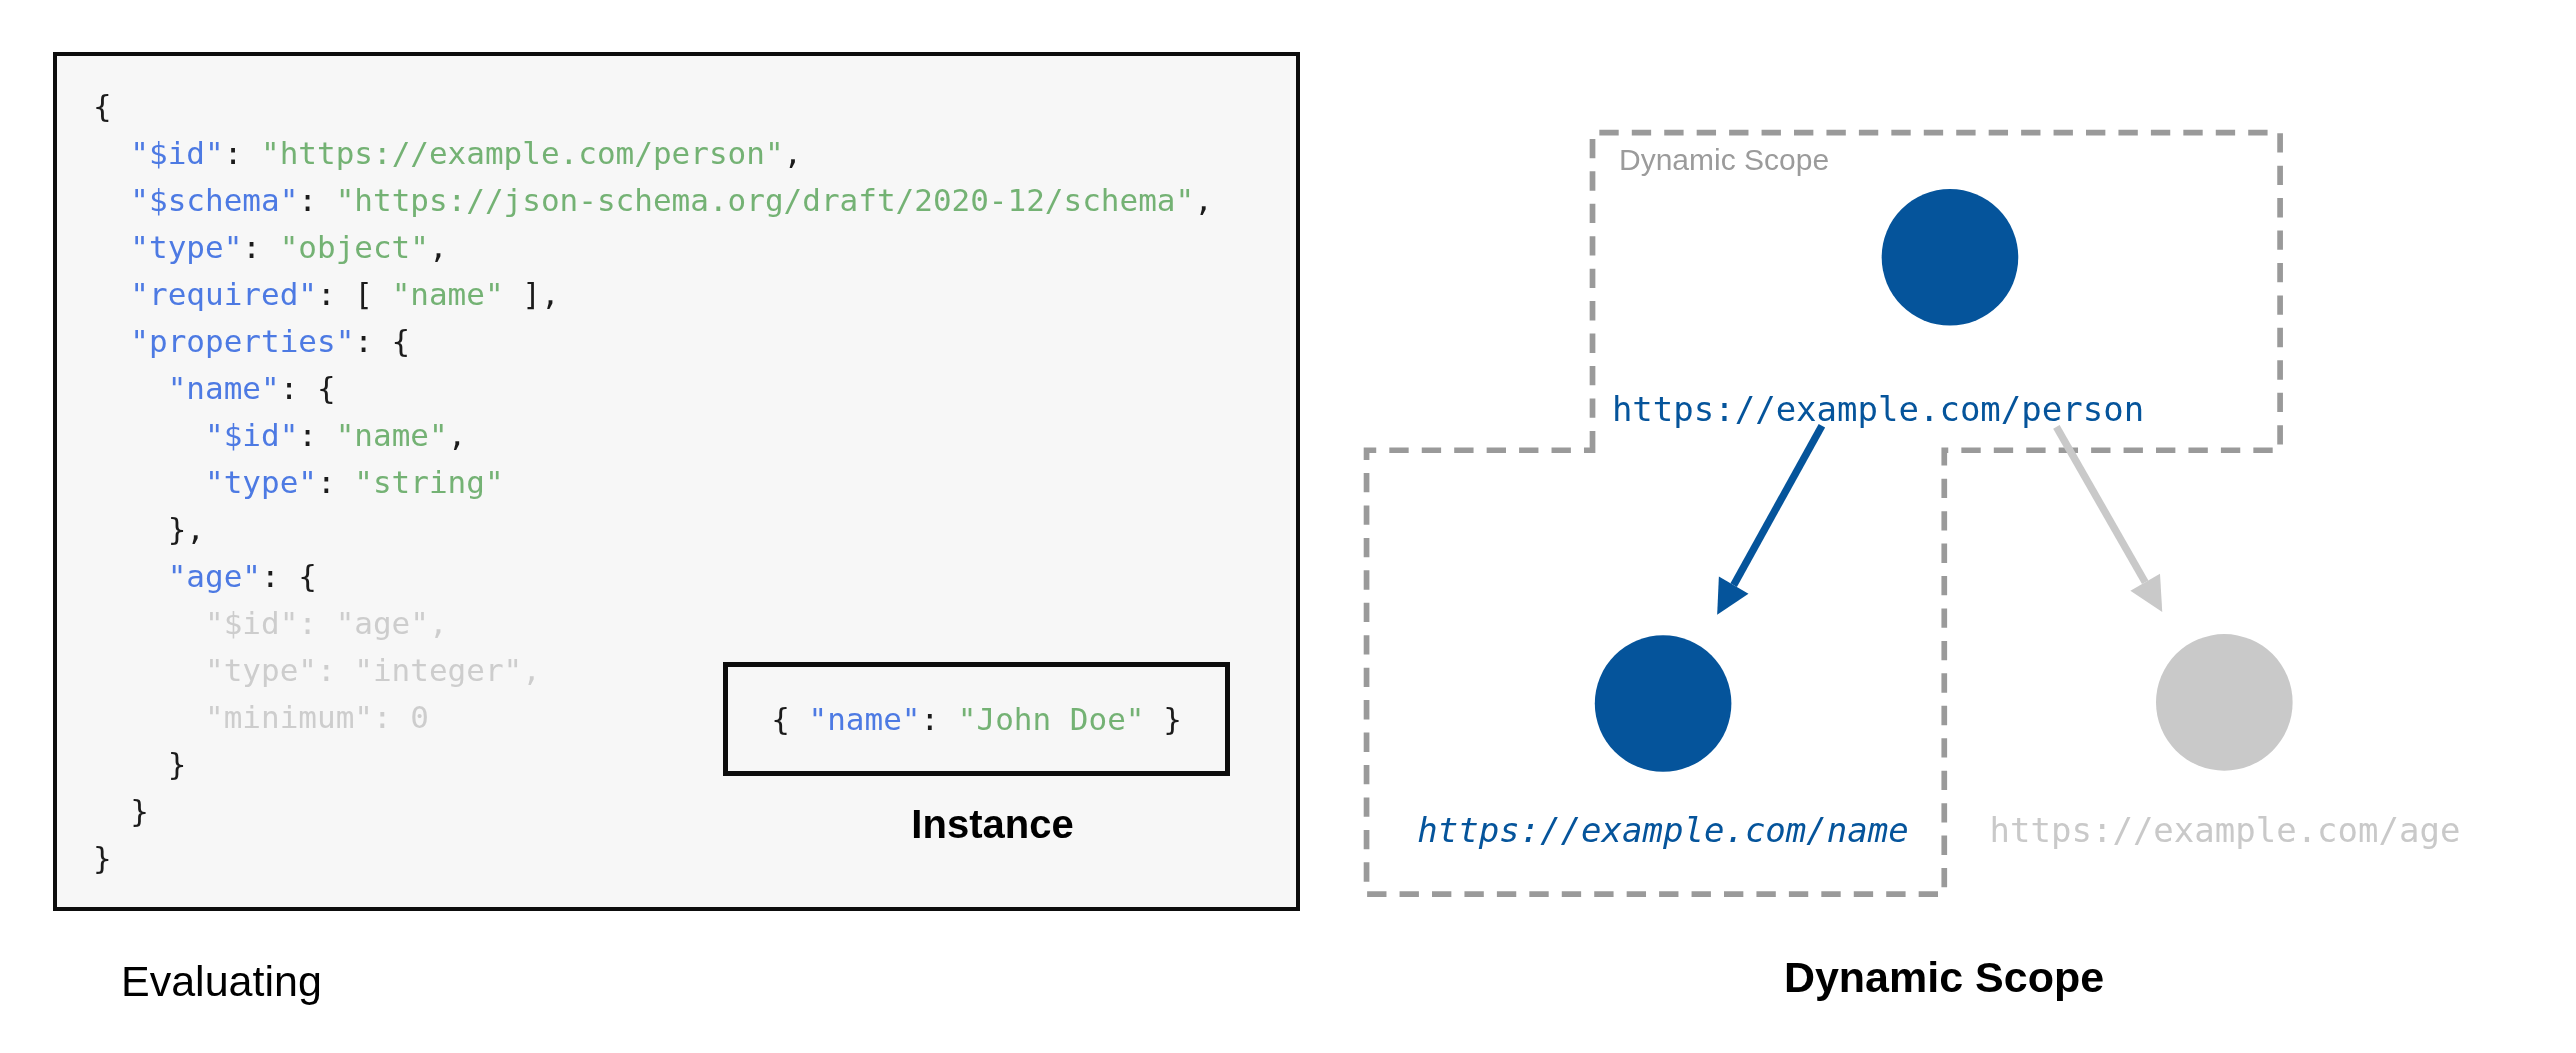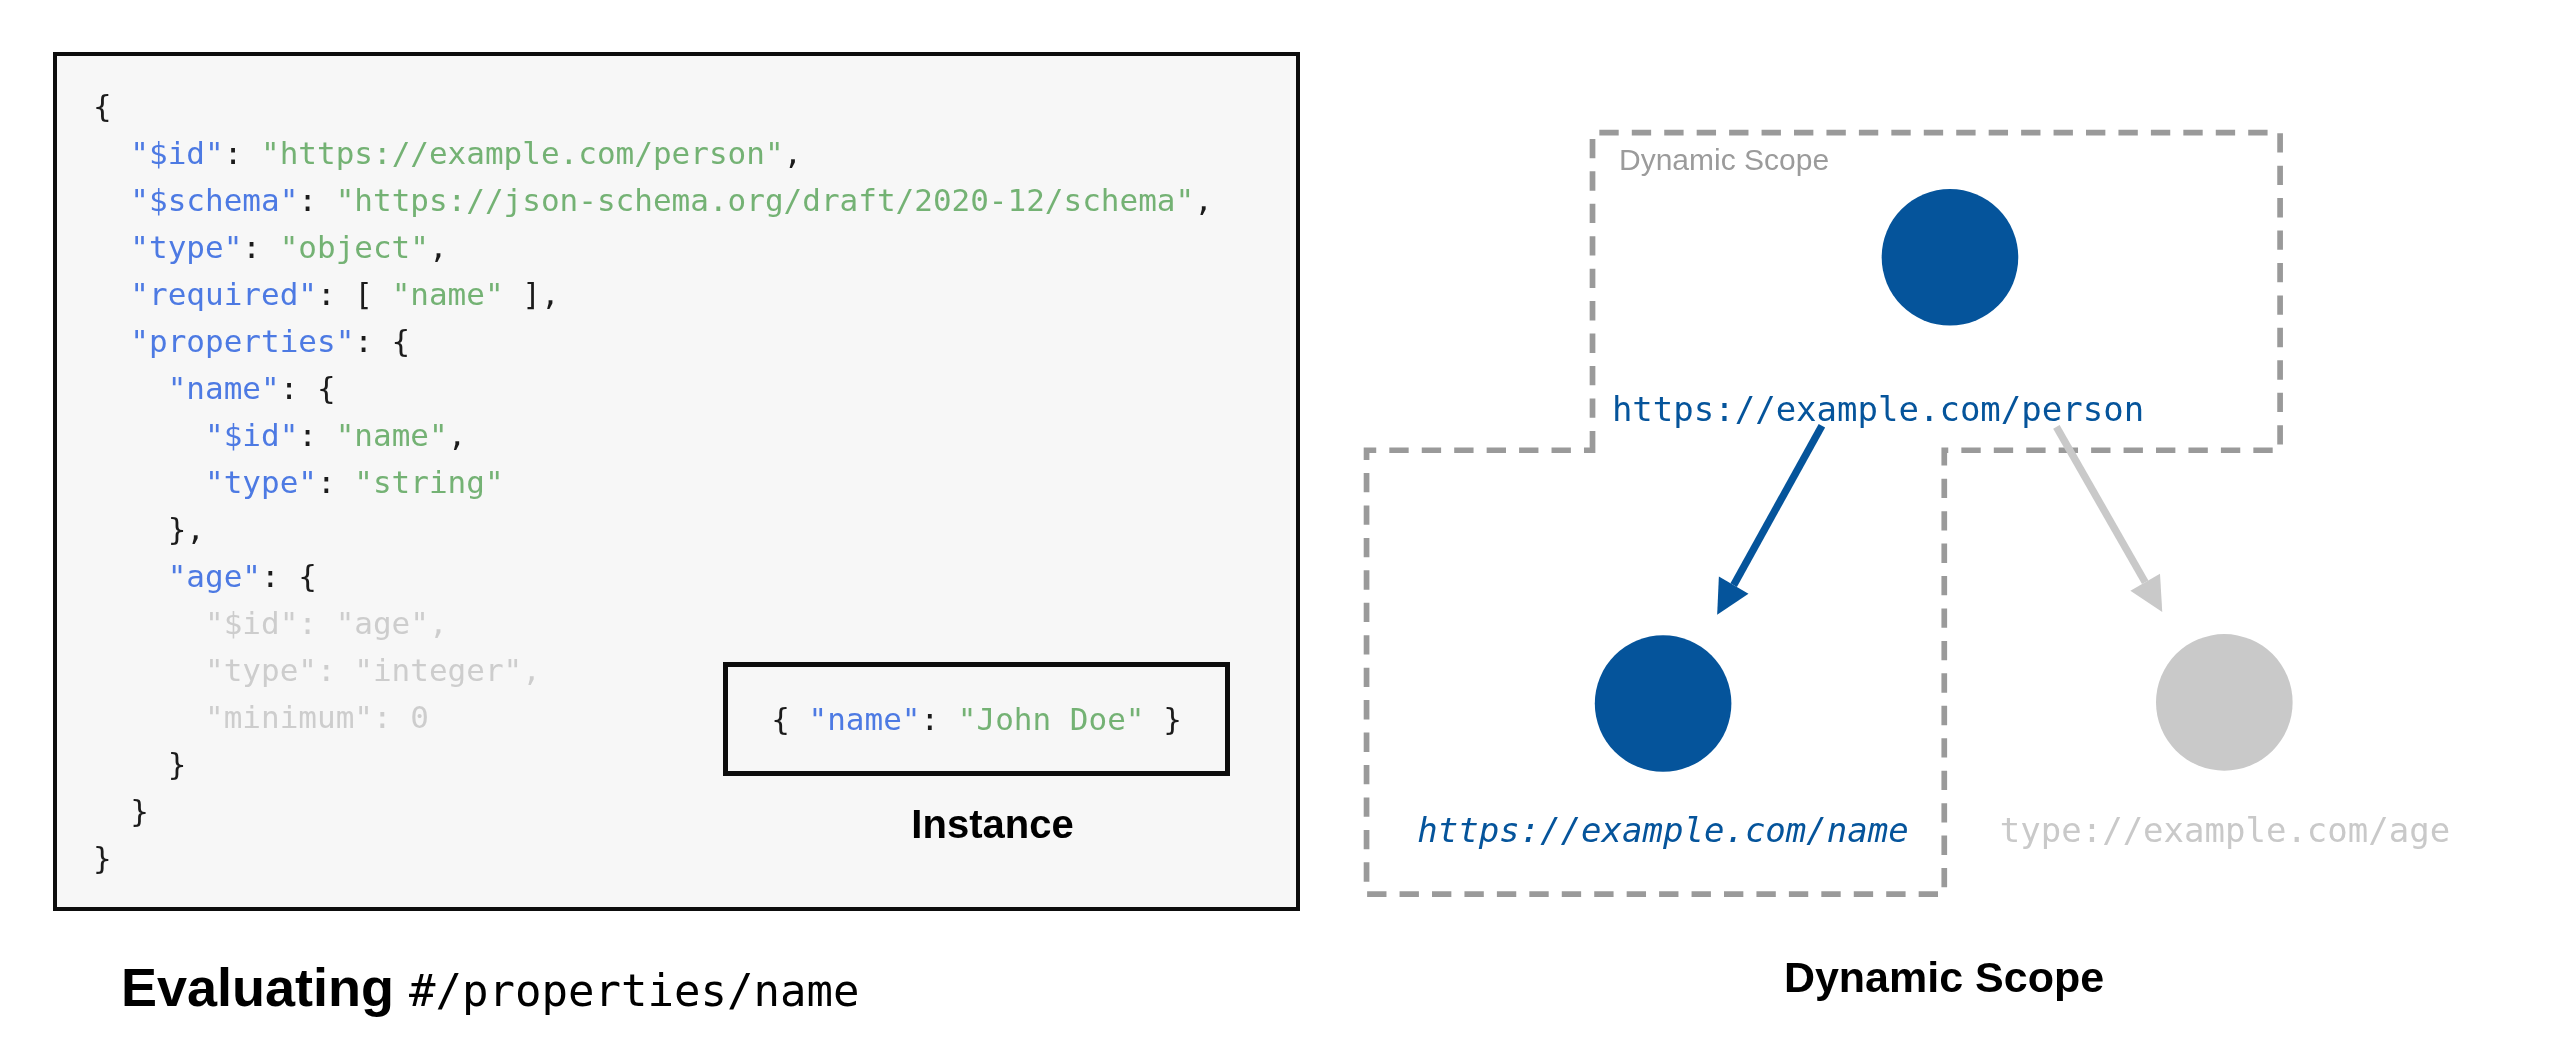--- a/index.html
+++ b/index.html
@@ -30,21 +30,21 @@
     display:flex;align-items:center;justify-content:center;
   }
   .instance-code{font-size:31px;white-space:pre;}
   .instance-label{
     left:739px;top:802px;width:507px;text-align:center;
     font-size:40px;font-weight:bold;color:#000;line-height:1.1;
   }
   .left-caption{
     left:121px;top:960px;display:flex;align-items:baseline;gap:15px;color:#000;
   }
-  .left-caption .cap-bold{font-size:54px;font-weight:bold;line-height:1;}
+  .left-caption .cap-bold{font-size:43px;font-weight:normal;line-height:1;}
   .left-caption .cap-mono{font-size:44px;line-height:1;}
 
   
   .diagram-svg{left:0;top:0;width:2576px;height:1053px;pointer-events:none;}
   .scope-outline{
     fill:none;stroke:var(--dash-gray);stroke-width:10;stroke-dasharray:34 23;
   }
   .node-blue{fill:var(--navy);}
   .node-gray{fill:var(--light-gray);}
   .arrow-blue{stroke:var(--navy);stroke-width:13;}
@@ -75,21 +75,20 @@
 </div>
 
 <div class="abs instance-box">
   <div class="mono instance-code" id="instance-code"><span class="tk-p">{ </span><span class="tk-k">"name"</span><span class="tk-p">: </span><span class="tk-s">"John Doe"</span><span class="tk-p"> }</span></div>
 </div>
 
 <div class="abs instance-label">Instance</div>
 
 <div class="abs left-caption">
   <span class="cap-bold">Evaluating</span>
-  <span class="cap-mono mono">#/properties/name</span>
 </div>
 
 <svg class="abs diagram-svg" viewBox="0 0 4524 1850">
 
   <path class="scope-outline" d="M2797 791 L2797 233 L4005 233 L4005 791 L3415 791 L3415 1571 L2400 1571 L2400 791 Z"></path>
 
   <line class="arrow-blue" x1="3200" y1="748" x2="3045" y2="1028"></line>
   <polygon class="arrowhead-blue" points="3016,1080 3071,1043 3019,1013"></polygon>
 
   <line class="arrow-gray" x1="3612" y1="750" x2="3768" y2="1023"></line>
@@ -99,16 +98,16 @@
   <circle class="node-blue" cx="2921" cy="1236" r="120"></circle>
   <circle class="node-gray" cx="3907" cy="1234" r="120"></circle>
 </svg>
 
 <div class="abs scope-label">Dynamic Scope</div>
 
 <div class="abs mono node-url url-blue url-person">https://example.com/person</div>
 
 <div class="abs mono node-url url-blue url-name">https://example.com/name</div>
 
-<div class="abs mono node-url url-gray url-age">type://example.com/age</div>
+<div class="abs mono node-url url-gray url-age">https://example.com/age</div>
 
 <div class="abs right-caption">Dynamic Scope</div>
 
 
 </body></html>

